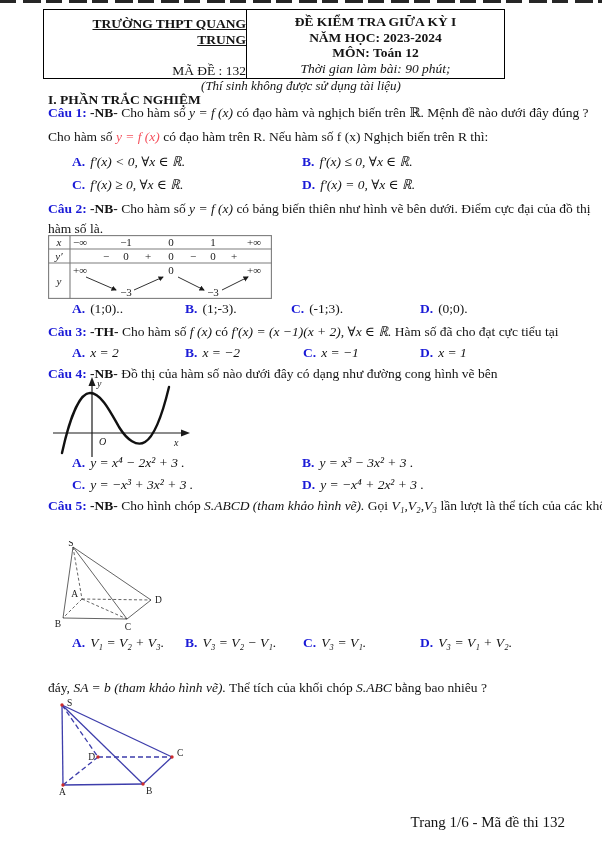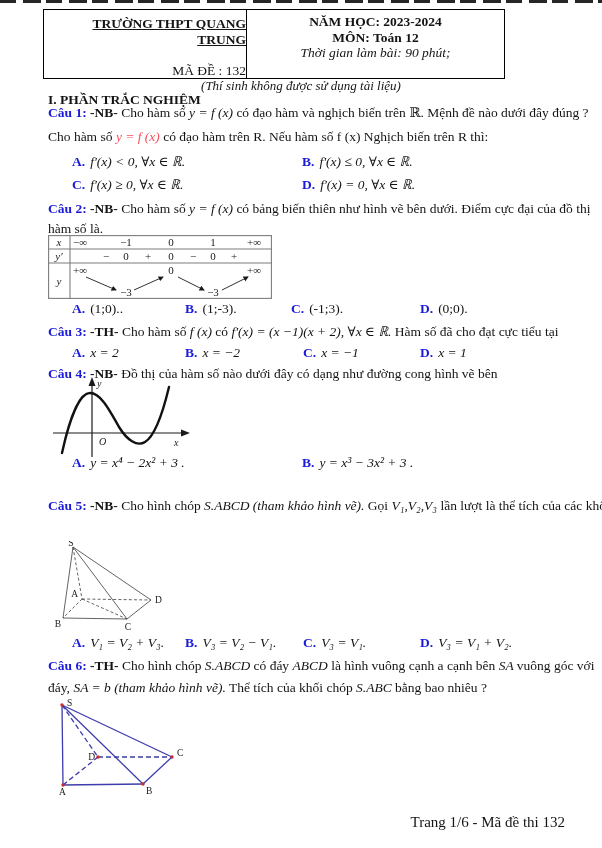--- a/index.html
+++ b/index.html
@@ -56,20 +56,21 @@
 <div class="page">
 
   <div class="scan-artifact"></div>
 
   <div class="header-box">
     <div class="hcell left">
       <div class="school">TRƯỜNG THPT QUANG TRUNG</div>
       <div class="code">MÃ ĐỀ : 132</div>
     </div>
     <div class="hcell right">
+      <div class="hb">ĐỀ KIỂM TRA GIỮA KỲ I</div>
       <div class="hb">NĂM HỌC: 2023-2024</div>
       <div class="hb">MÔN: Toán 12</div>
       <div class="hi">Thời gian làm bài: 90 phút;</div>
     </div>
   </div>
 
   <div class="note">(Thí sinh không được sử dụng tài liệu)</div>
   <div class="section-title">I. PHẦN TRẮC NGHIỆM</div>
 
   <div class="line" style="top:104px"><span class="sg-lbl">Câu 1: </span><span class="sg-tag">-NB-  </span><span class="sg-r">Cho hàm số </span><span class="sg-m">y = f (x) </span><span class="sg-r">có đạo hàm và nghịch biến trên ℝ.  Mệnh đề nào dưới đây đúng ?</span></div>
@@ -147,20 +148,24 @@
     <text class="fli" x="52" y="10">y</text>
     <text class="fli" x="54" y="68">O</text>
     <text class="fli" x="129" y="69">x</text>
     <path d="M17,76 C24,44 34,16 45,16 C56,16 65,34 74,50 C82,63 92,70 100,65 C110,59 118,35 124,10" fill="none" stroke="#111" stroke-width="2.4" stroke-linecap="round"></path>
   </svg>
 
   <div class="opt-row" style="top:455px">
     <span class="opt" style="left:24px"><b class="ok">A.</b><span class="ov m">y = x⁴ − 2x² + 3 .</span></span>
     <span class="opt" style="left:254px"><b class="ok">B.</b><span class="ov m">y = x³ − 3x² + 3 .</span></span>
   </div>
+  <div class="opt-row" style="top:477px">
+    <span class="opt" style="left:24px"><b class="ok">C.</b><span class="ov m">y = −x³ + 3x² + 3 .</span></span>
+    <span class="opt" style="left:254px"><b class="ok">D.</b><span class="ov m">y = −x⁴ + 2x² + 3 .</span></span>
+  </div>
 
   <div class="line" style="top:497px"><span class="sg-lbl">Câu 5: </span><span class="sg-tag">-NB-  </span><span class="sg-r">Cho hình chóp </span><span class="sg-m">S.ABCD </span><span class="sg-i">(tham khảo hình vẽ).</span><span class="sg-r"> Gọi </span><span class="sg-m">V₁,V₂,V₃ </span><span class="sg-r">lần lượt là thể tích của các khối</span></div>
 
   <svg class="figure" style="left:45px;top:541px" width="130" height="92" viewBox="0 0 130 92">
     <g stroke="#3c3c3c" stroke-width="0.8" fill="none">
       <line x1="28" y1="6" x2="18" y2="77"></line>
       <line x1="28" y1="6" x2="82" y2="78"></line>
       <line x1="28" y1="6" x2="106" y2="59"></line>
       <line x1="18" y1="77" x2="82" y2="78"></line>
       <line x1="82" y1="78" x2="106" y2="59"></line>
@@ -178,21 +183,20 @@
     <text class="fl" x="110" y="62" text-anchor="start">D</text>
   </svg>
 
   <div class="opt-row" style="top:635px">
     <span class="opt" style="left:24px"><b class="ok">A.</b><span class="ov m">V₁ = V₂ + V₃.</span></span>
     <span class="opt" style="left:137px"><b class="ok">B.</b><span class="ov m">V₃ = V₂ − V₁.</span></span>
     <span class="opt" style="left:255px"><b class="ok">C.</b><span class="ov m">V₃ = V₁.</span></span>
     <span class="opt" style="left:372px"><b class="ok">D.</b><span class="ov m">V₃ = V₁ + V₂.</span></span>
   </div>
 
-  <div class="line" style="top:657px"><span class="sg-lbl">Câu 6: </span><span class="sg-tag">-TH- </span><span class="sg-r">Cho hình chóp </span><span class="sg-m">S.ABCD </span><span class="sg-r">có đáy </span><span class="sg-m">ABCD </span><span class="sg-r">là hình vuông cạnh a  cạnh bên </span><span class="sg-m">SA </span><span class="sg-r">vuông góc với</span></div>
   <div class="line" style="top:679px"><span class="sg-r">đáy, </span><span class="sg-m">SA = b </span><span class="sg-i">(tham khảo hình vẽ).</span><span class="sg-r"> Thể tích của khối chóp </span><span class="sg-m">S.ABC </span><span class="sg-r">bằng bao nhiêu ?</span></div>
 
   <svg class="figure" style="left:50px;top:698px" width="160" height="105" viewBox="0 0 160 105">
     <g stroke="#3d3dab" stroke-width="1.3" fill="none">
       <line x1="12" y1="7" x2="13" y2="87"></line>
       <line x1="12" y1="7" x2="93" y2="86"></line>
       <line x1="12" y1="7" x2="122" y2="59"></line>
       <line x1="13" y1="87" x2="93" y2="86"></line>
       <line x1="93" y1="86" x2="122" y2="59"></line>
       <g stroke-dasharray="5,3">

